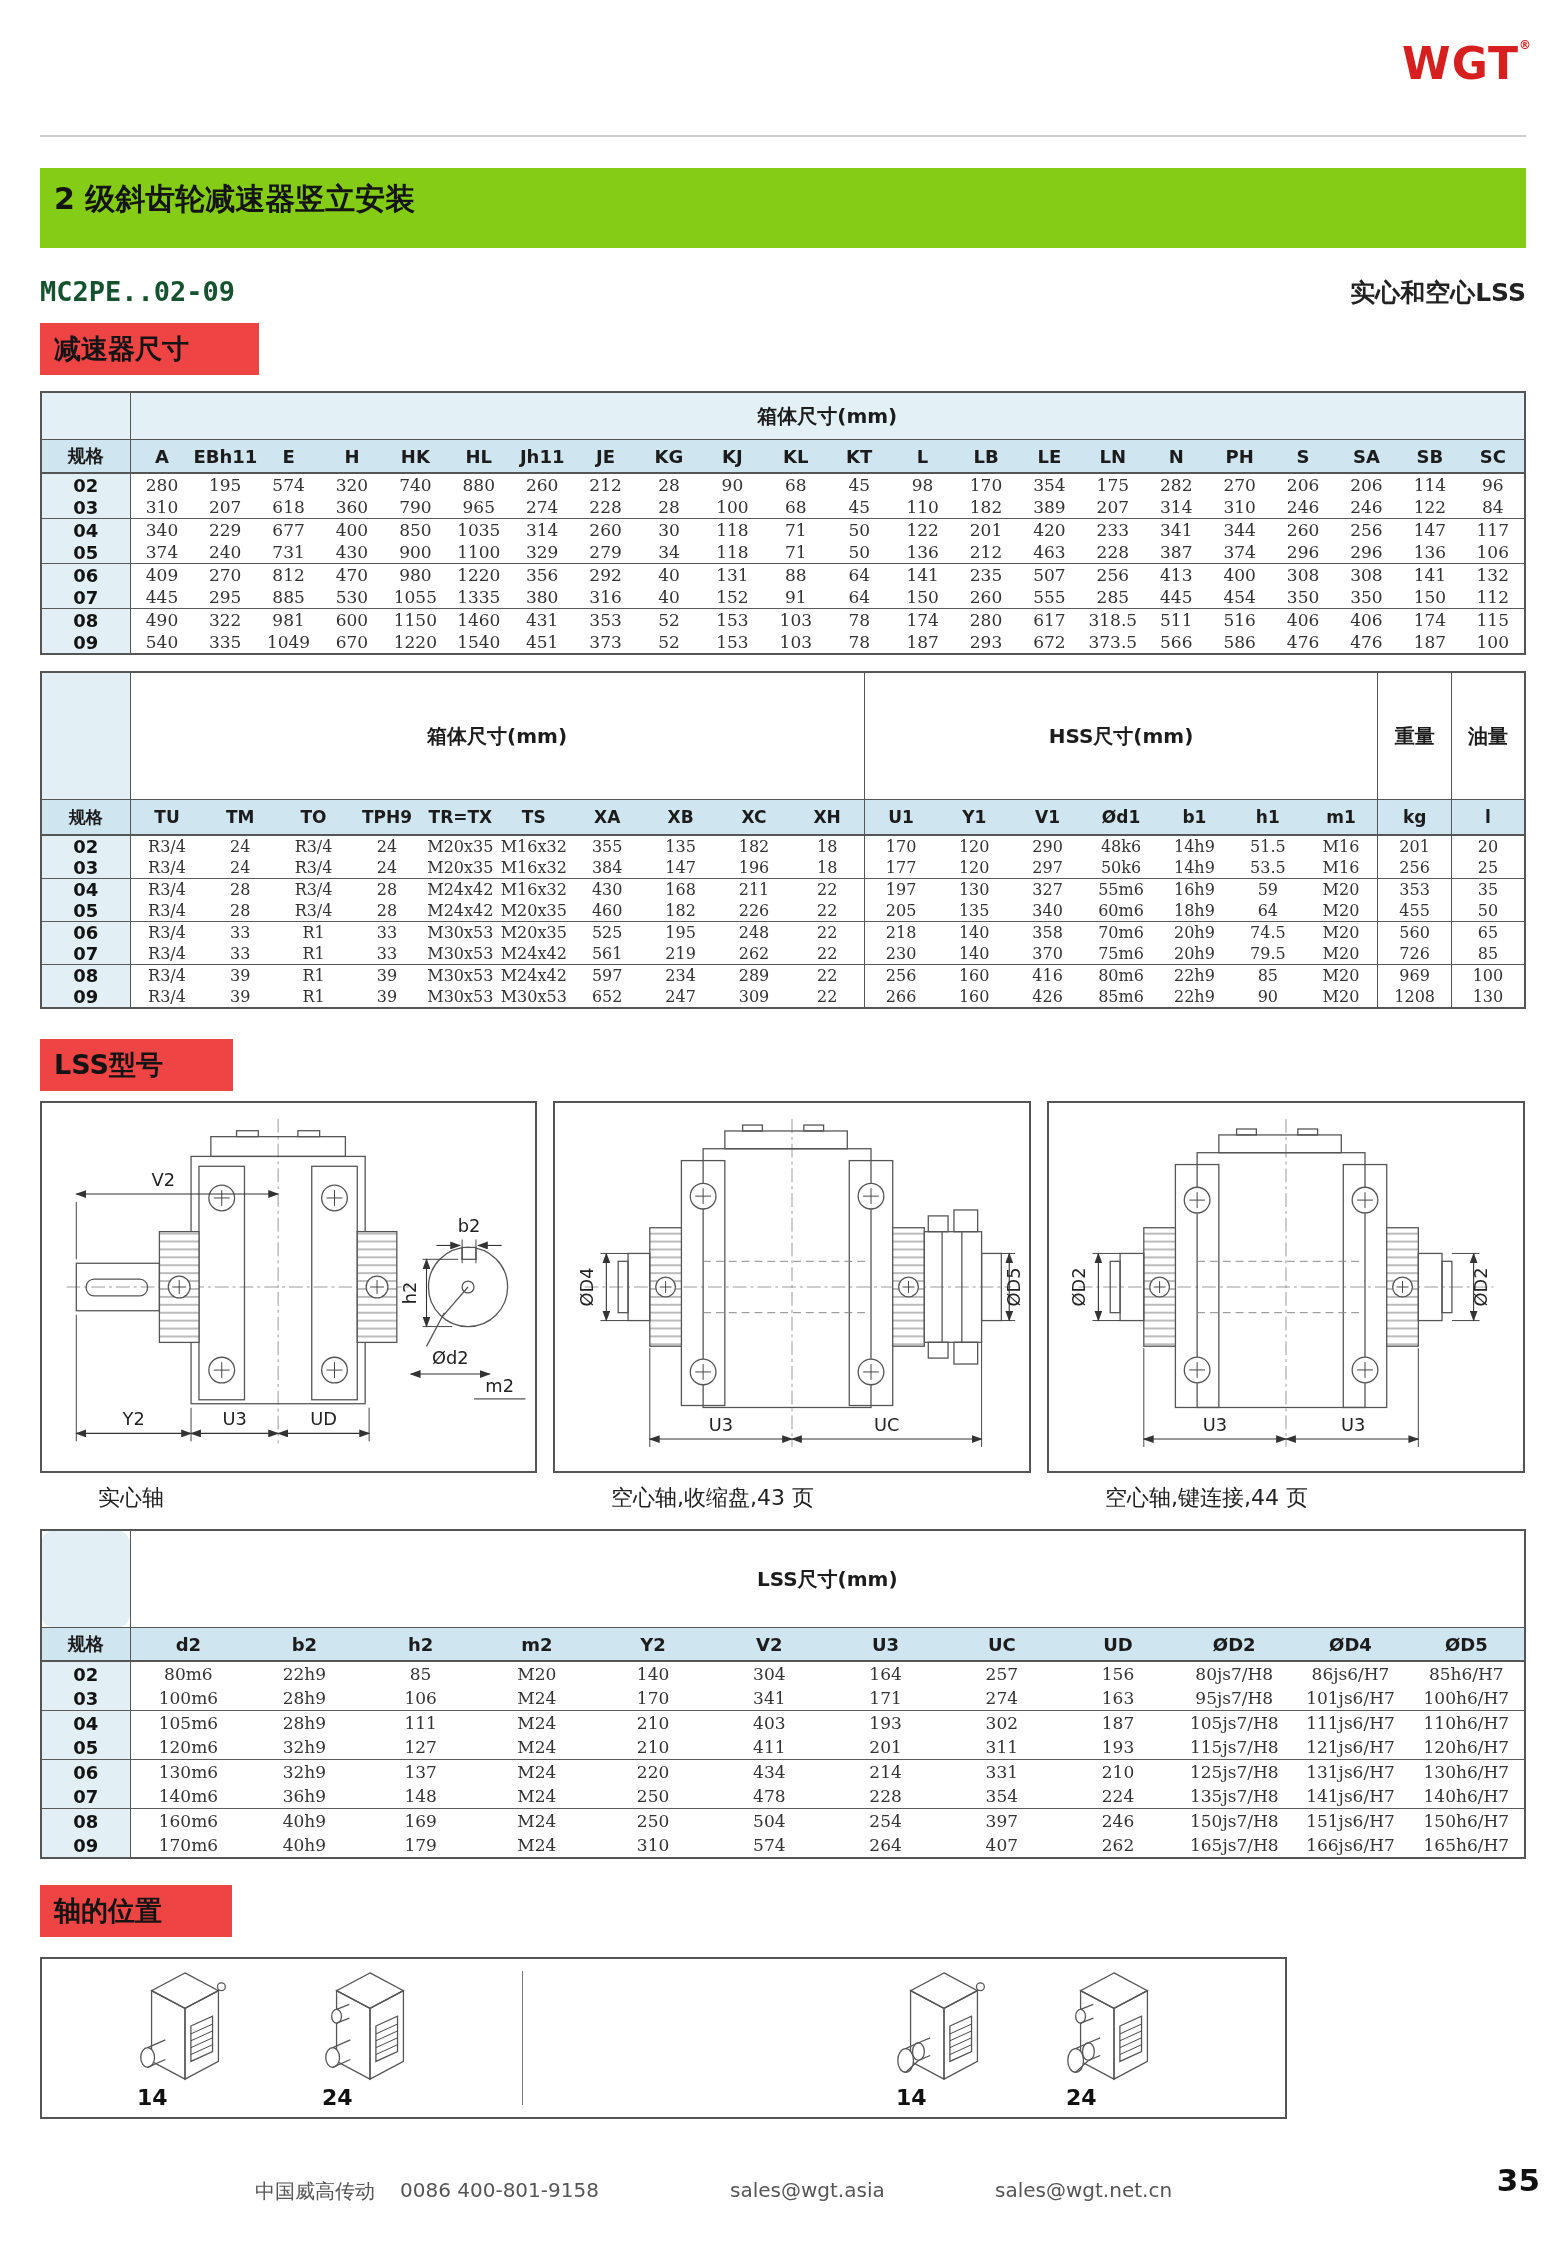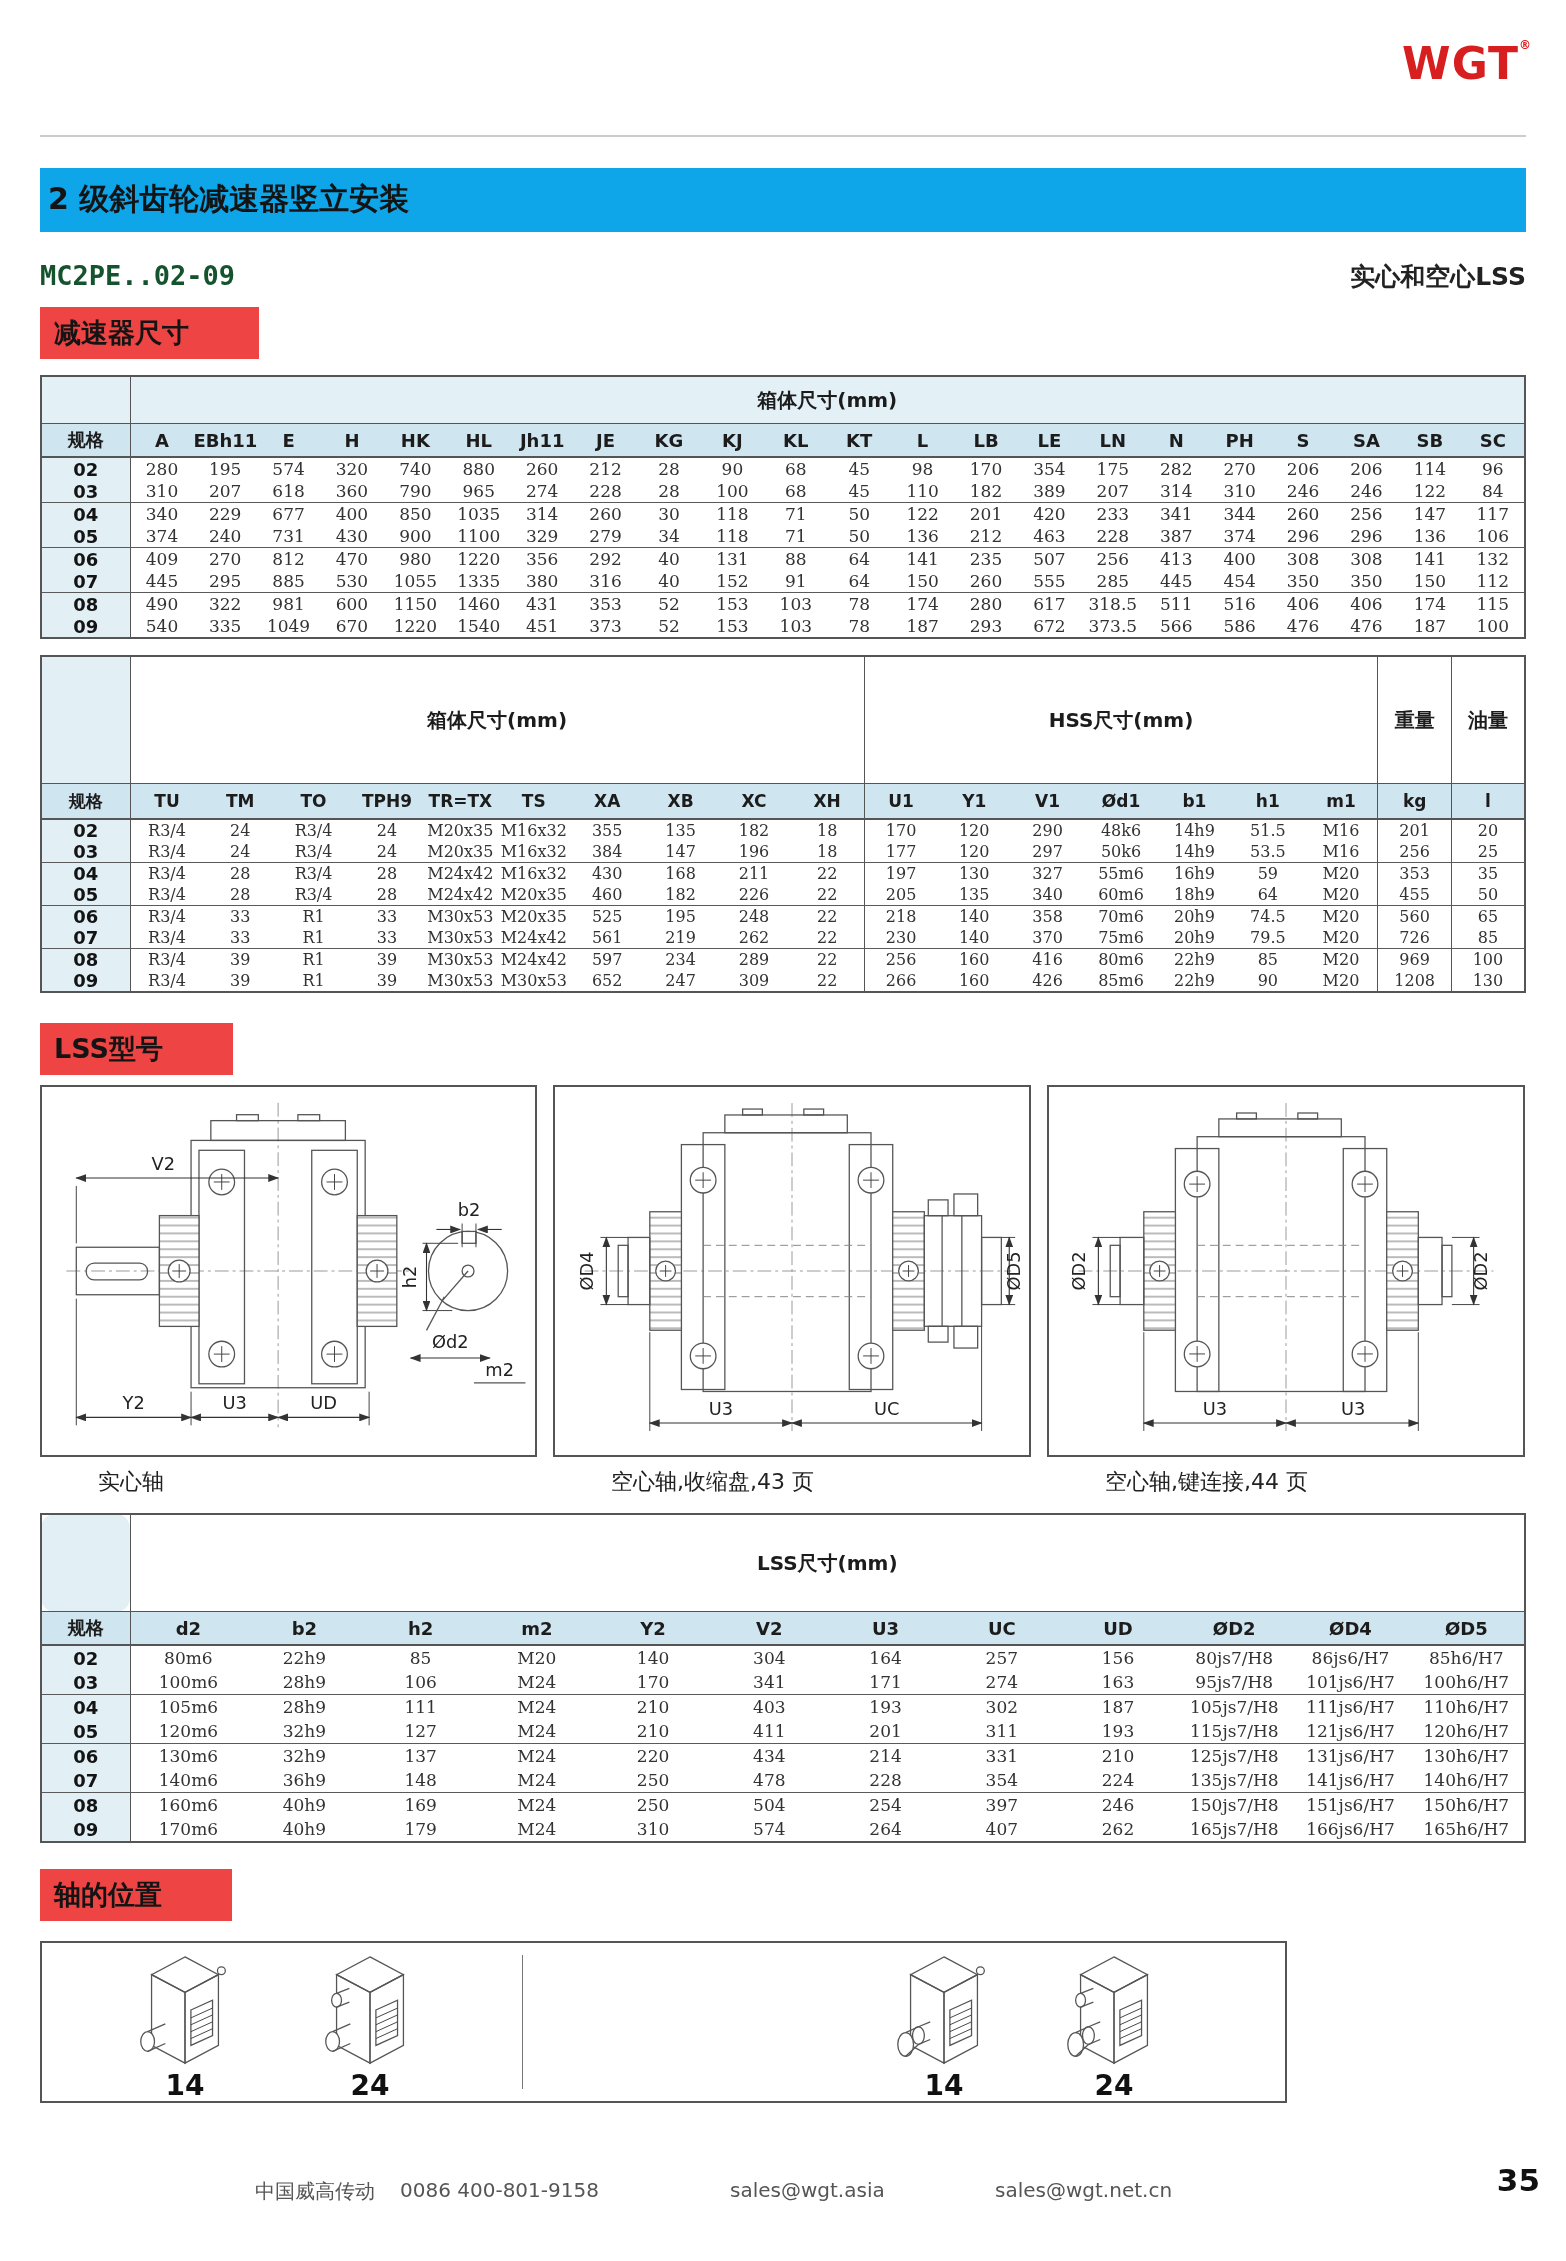--- a/index.html
+++ b/index.html
@@ -11,22 +11,22 @@
   .logo{
     position:absolute;top:38px;right:34px;
     color:#d81f1f;font-weight:900;font-size:44px;letter-spacing:1px;
     font-family:"DejaVu Sans","Liberation Sans",sans-serif;
   }
   .logo .tm{font-size:12px;vertical-align:top;font-weight:700;}
   .toprule{position:absolute;left:40px;right:40px;top:135px;border-top:2px solid #cccccc;}
   .page{padding:168px 40px 0 40px;}
 
   .titlebar{
-    background:#0ea5e9;height:64px;line-height:62px;
-    font-size:30px;font-weight:bold;padding-left:8px;color:#141414;
+    background:#84cc16;height:80px;line-height:62px;
+    font-size:30px;font-weight:bold;padding-left:14px;color:#141414;
   }
   .modelrow{display:flex;justify-content:space-between;margin-top:28px;align-items:baseline;}
   .model{font-family:"DejaVu Sans Mono","Liberation Mono",monospace;font-size:27px;font-weight:bold;color:#14532d;}
   .shaftnote{font-size:25px;font-weight:bold;color:#222;}
 
   .seclabel{
     display:inline-block;background:#ef4444;margin-top:14px;
     padding:8px 70px 8px 14px;font-size:27px;font-weight:bold;color:#141414;
   }
   .seclabel.mt{margin-top:30px;}
@@ -77,21 +77,21 @@
   .ext{stroke:#444;stroke-width:1;fill:none;}
   .dim{stroke:#333;stroke-width:1.1;fill:none;}
   .dtx{font-family:"DejaVu Sans","Liberation Sans",sans-serif;font-size:18px;fill:#222;}
 
   .shaftbox{
     position:relative;margin-top:20px;width:1243px;height:158px;
     border:2px solid #555;background:#fff;
   }
   .shaftbox .divider{position:absolute;left:480px;top:12px;bottom:12px;border-left:1.5px solid #777;}
   .pos-icon{position:absolute;top:10px;width:96px;height:118px;}
-  .pos-label{position:absolute;top:126px;width:96px;text-align:center;font-size:28px;font-weight:bold;color:#111;}
+  .pos-label{position:absolute;top:126px;width:96px;font-size:22px;font-weight:bold;color:#111;}
 
   .footer{position:absolute;left:0;top:2178px;width:1566px;font-size:20px;color:#555;}
   .footer span{position:absolute;white-space:nowrap;}
   .f-company{left:255px;}
   .f-phone{left:400px;}
   .f-email1{left:730px;}
   .f-email2{left:995px;}
   .pagenum{position:absolute;right:26px;top:2162px;font-size:31px;font-weight:bold;color:#111;}
 </style>
 </head>

